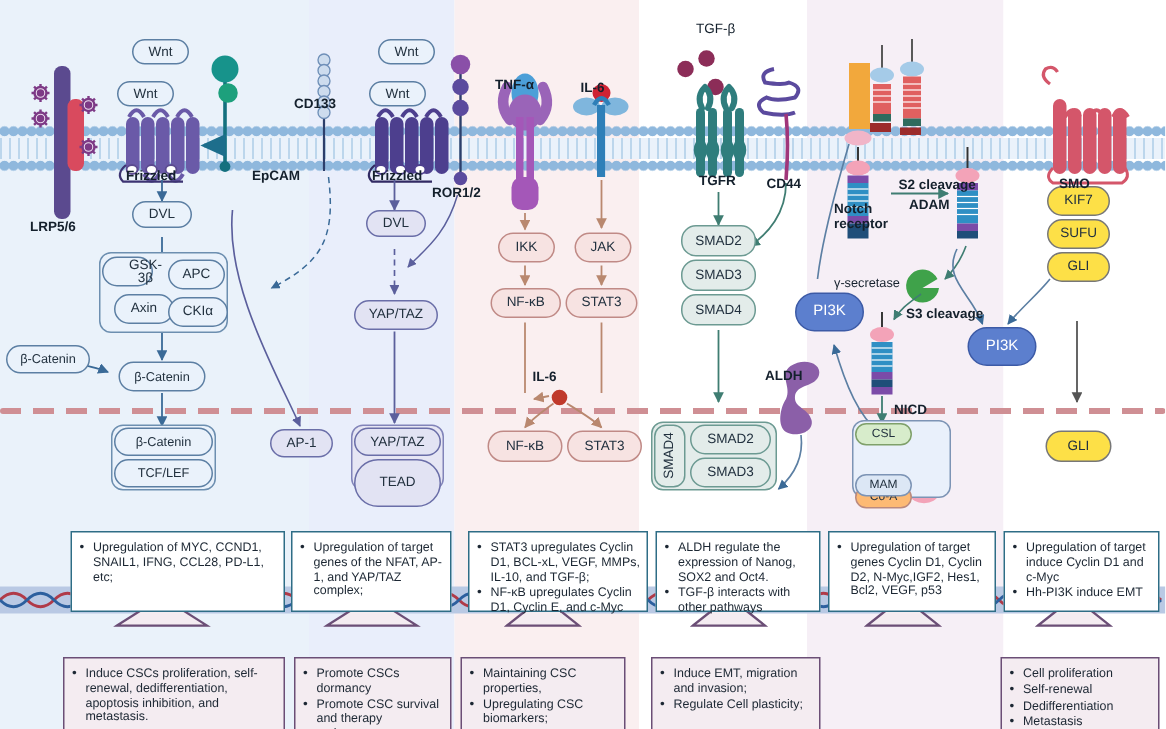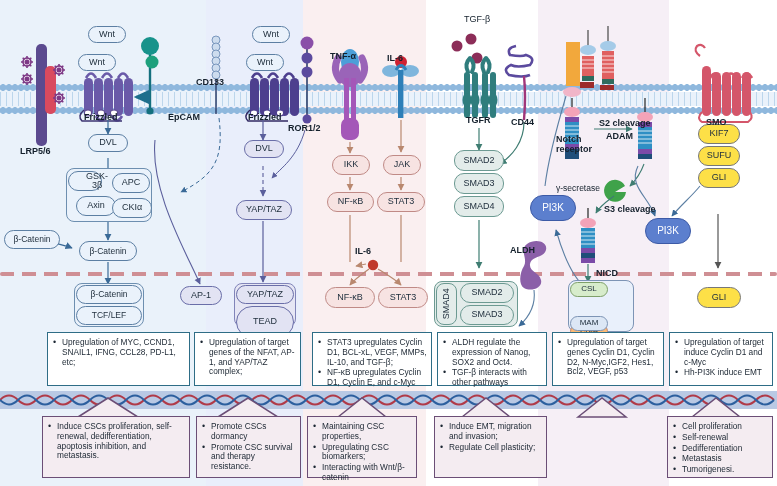--- a/index.html
+++ b/index.html
@@ -42,21 +42,21 @@
   .n-mam{background:#dce7f5;border:1.2px solid #7d94b5;}
 
   .group{position:absolute;border-radius:8px;box-sizing:border-box;}
   .g-blue{background:#eaf2fb;border:1.2px solid #6d8fb0;}
   .g-green{background:#e3ecea;border:1.2px solid #6c9a92;}
   .g-lav{background:#e6e6f4;border:1.2px solid #8184b9;}
   .g-notch{background:#e9f0fb;border:1.2px solid #7d94b5;}
 
   
   .tbox{position:absolute;box-sizing:border-box;padding:5px 4px 4px 3px;font-size:8.3px;
-     line-height:1.18;color:#1c2733;}
+     line-height:1.18;color:#1c2733;margin-top:22px;}
   .tbox.upper{background:#ffffff;border:1.5px solid #2e6d86;}
   .tbox.lower{background:#f4ecf1;border:1.5px solid #6b4e76;}
   .tbox ul{margin:0;padding-left:11px;list-style:none;}
   .tbox li{position:relative;margin:0 0 1px 0;}
   .tbox li:before{content:"•";position:absolute;left:-9px;top:-1px;font-size:9px;}
 
   .lbl{position:absolute;font-size:9px;font-weight:bold;color:#14202c;white-space:nowrap;}
   .lbl.reg{font-weight:normal;}
   svg.ov{position:absolute;left:0;top:0;width:777px;height:486px;pointer-events:none;overflow:visible;}
 </style>
@@ -529,21 +529,21 @@
   <div class="node n-gray" style="left:698px;top:168px;width:42px;height:20px;">
       <span>GLI</span>
     </div>
   <div class="node n-gray" style="left:697px;top:287px;width:44px;height:21px;">
       <span>GLI</span>
     </div>
 
   <div class="lbl" style="left:20px;top:146px;"><span>LRP5/6</span></div>
   <div class="lbl" style="left:84px;top:112px;"><span>Frizzled</span></div>
   <div class="lbl" style="left:129px;top:112px;padding-left:39px;"><span>EpCAM</span></div>
-  <div class="lbl" style="left:196px;top:64px;margin-top:13px;"><span>CD133</span></div>
+  <div class="lbl" style="left:196px;top:64px;"><span>CD133</span></div>
   <div class="lbl" style="left:248px;top:112px;"><span>Frizzled</span></div>
   <div class="lbl" style="left:288px;top:123px;"><span>ROR1/2</span></div>
   <div class="lbl" style="left:330px;top:51px;"><span>TNF-α</span></div>
   <div class="lbl" style="left:387px;top:53px;"><span>IL-6</span></div>
   <div class="lbl reg" style="left:464px;top:14px;"><span>TGF-β</span></div>
   <div class="lbl" style="left:466px;top:115px;"><span>TGFR</span></div>
   <div class="lbl" style="left:511px;top:117px;"><span>CD44</span></div>
   <div class="lbl" style="left:556px;top:134px;line-height:1.15;">Notch<br>receptor</div>
   <div class="lbl" style="left:706px;top:117px;"><span>SMO</span></div>
 

